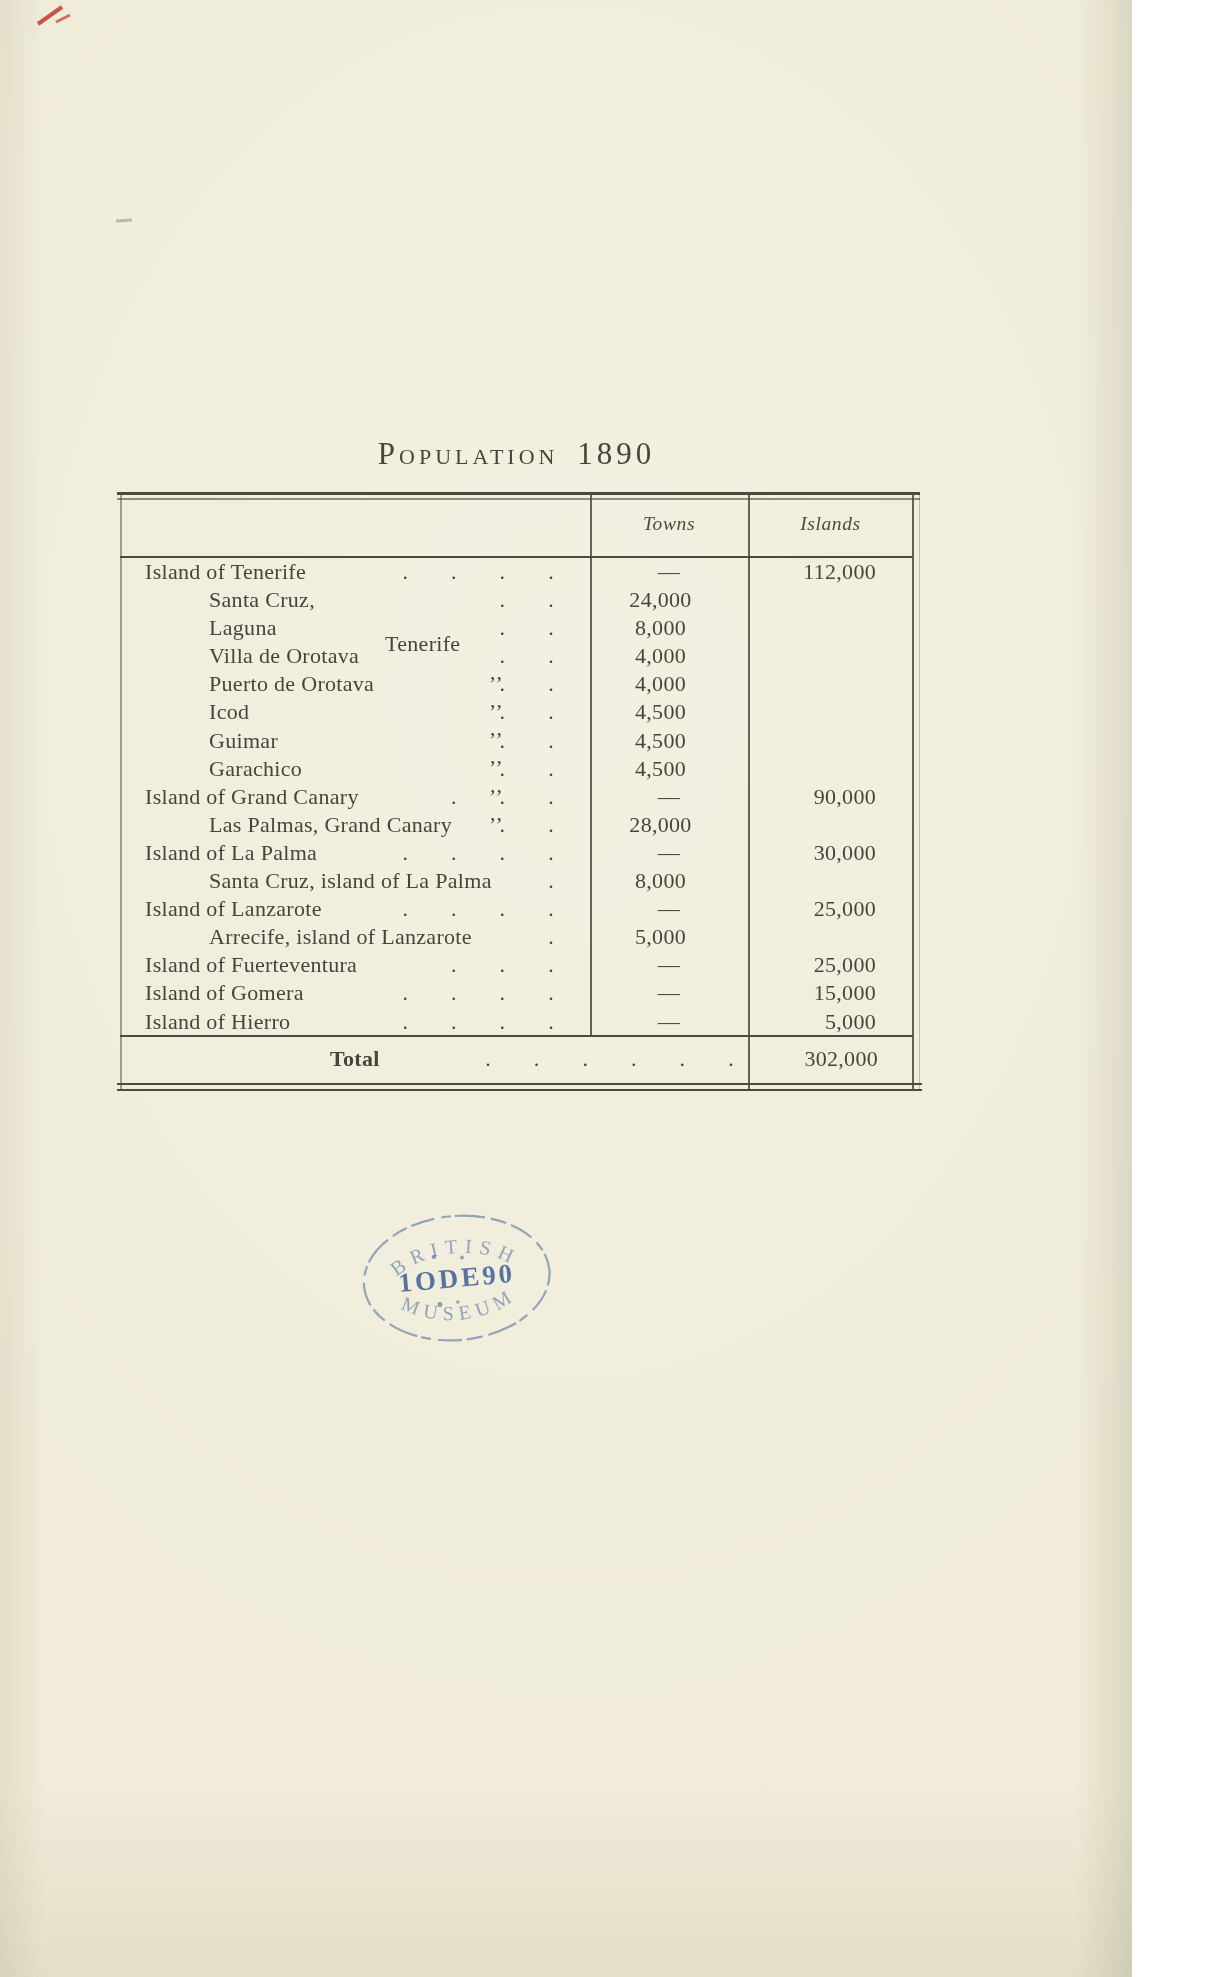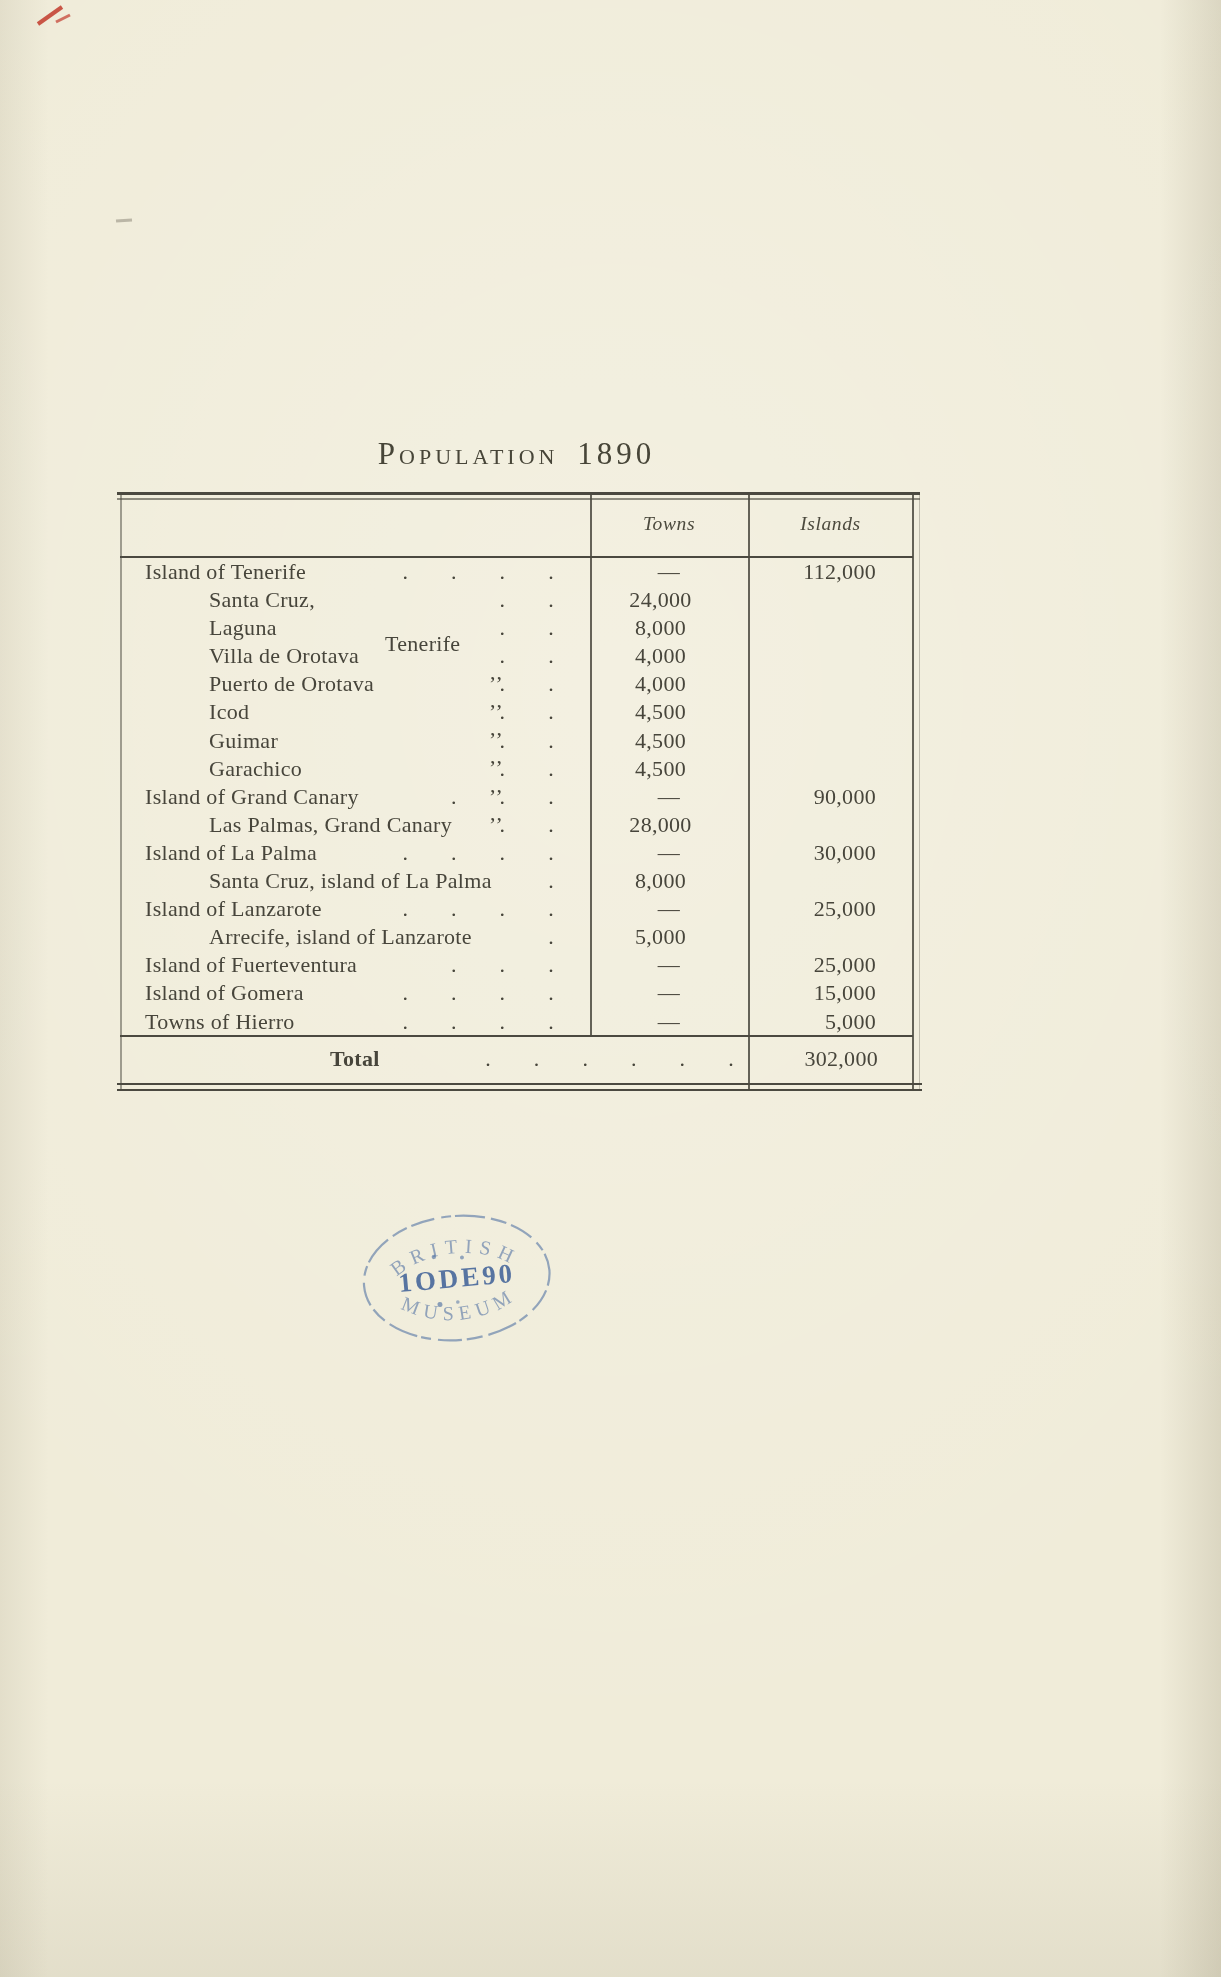--- a/index.html
+++ b/index.html
@@ -1,20 +1,20 @@
 <!DOCTYPE html>
 <html style="--paper: #f0ecd9; --ink: #47453b; --rule: #4b4940; --stamp: #44679f; --red: #c23b2c;"><head>
 <meta charset="utf-8">
 <style>
   html,body { margin:0; padding:0; }
   :root {
     --paper:#f0ecd9; --ink:#47453b; --rule:#4b4940; --stamp:#44679f; --red:#c23b2c;
   }
   #page {
-    position:relative; width:1221px; height:1977px; overflow:hidden;
+    position:relative; width:1132px; height:1977px; overflow:hidden;
     font-family:"Liberation Serif", serif; color:var(--ink);
     background:
       radial-gradient(120% 90% at 50% 35%, rgba(255,255,255,0.22), rgba(0,0,0,0) 60%),
       linear-gradient(to right, rgba(110,100,70,0.10), rgba(0,0,0,0) 4%, rgba(0,0,0,0) 95%, rgba(110,100,70,0.16)),
       linear-gradient(to bottom, rgba(0,0,0,0) 90%, rgba(110,100,70,0.10)),
       var(--paper);
   }
   #title {
     position:absolute; left:120px; top:436px; width:793px; text-align:center;
     font-size:31px; font-variant:small-caps; letter-spacing:4px; word-spacing:7px;
@@ -222,21 +222,21 @@
   <div class="trow">
     <span class="rdots">. . . .</span>
     <span class="rlabel">Island of Gomera</span>
     <span class="rplace"></span>
     <span class="rtowns dash">—</span>
     <span class="rislands">15,000</span>
   </div>
 
   <div class="trow">
     <span class="rdots">. . . .</span>
-    <span class="rlabel">Towns of Hierro</span>
+    <span class="rlabel">Island of Hierro</span>
     <span class="rplace"></span>
     <span class="rtowns dash">—</span>
     <span class="rislands">5,000</span>
   </div>
 </div>
 
     <div id="totalrow">
       <span class="tdots">. . . . . .</span>
       <span class="tlabel">Total</span>
       <span class="tislands">302,000</span>

